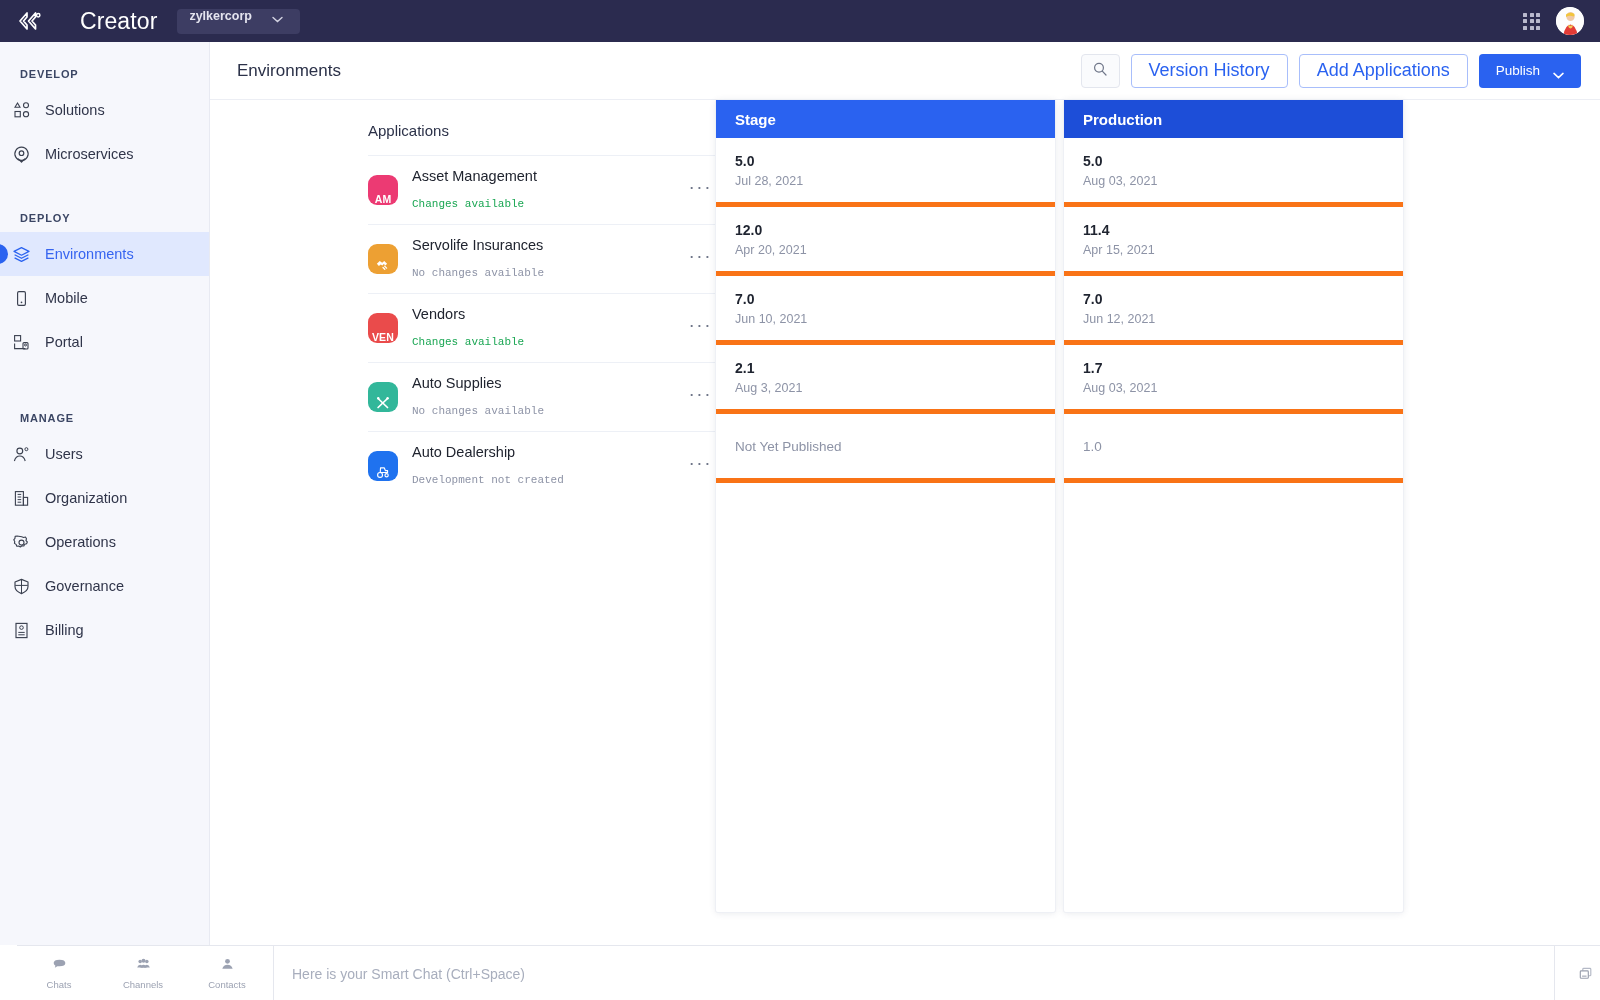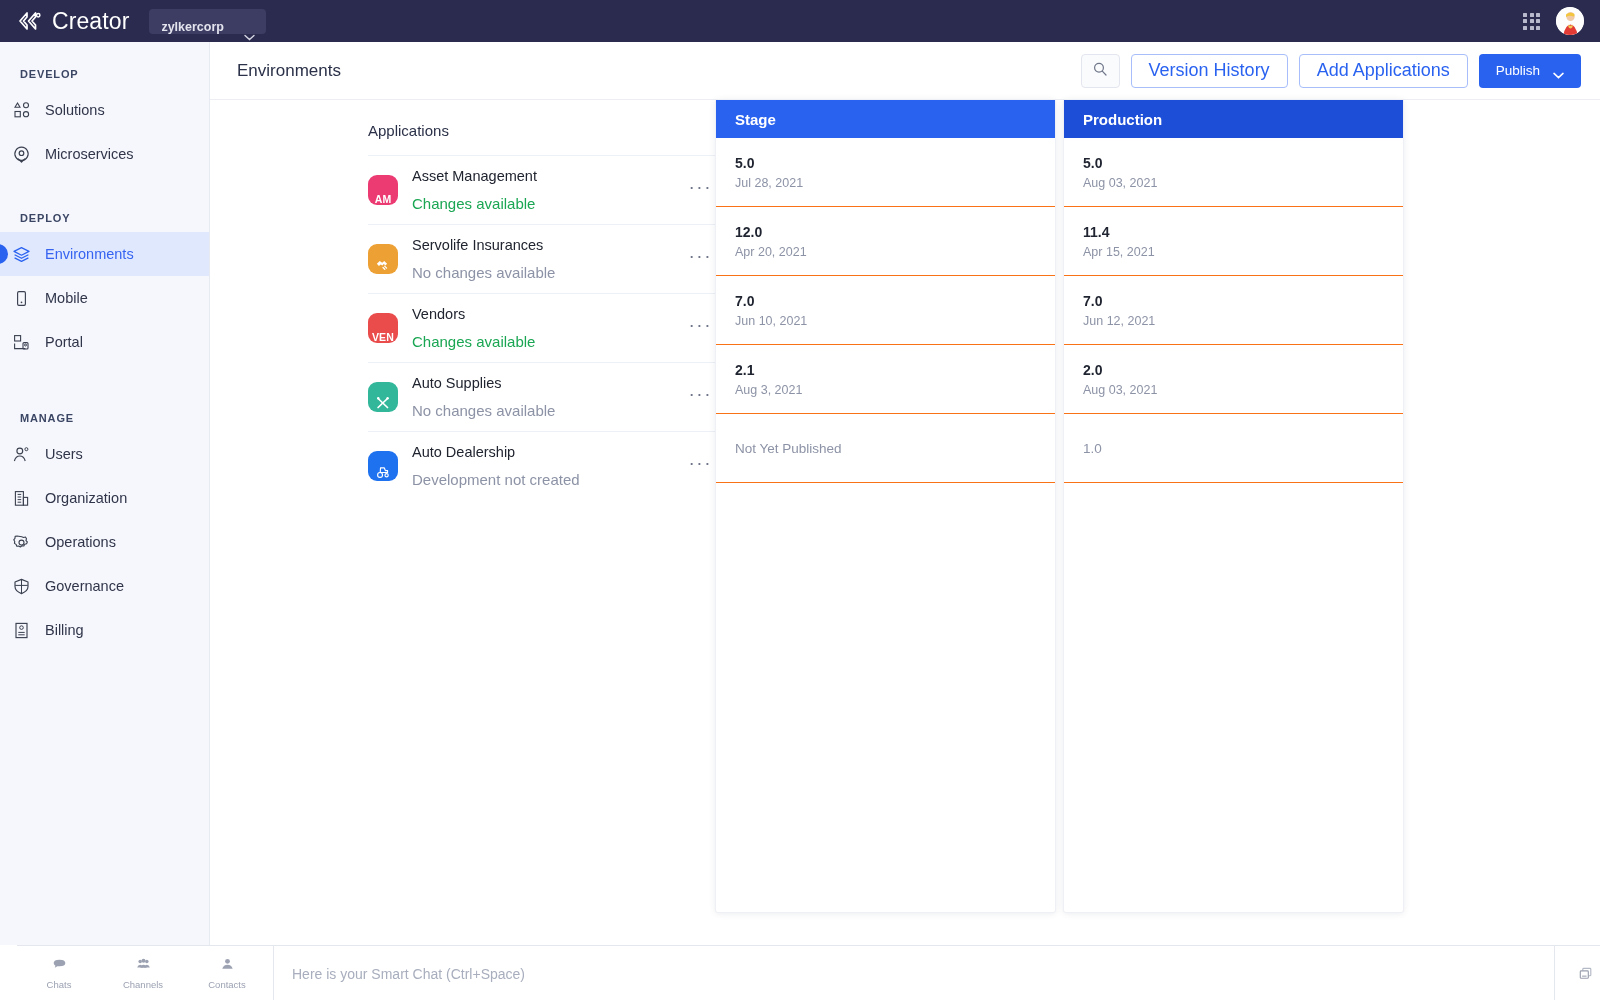--- a/index.html
+++ b/index.html
@@ -10,31 +10,31 @@
     overflow: hidden;
   }
 
   
   #topbar {
     position: absolute; top: 0; left: 0;
     width: 1600px; height: 42px;
     background: #2b2b4f;
     display: flex; align-items: center;
   }
-  #brand-group { display: flex; align-items: center; margin-left: 16px; }
+  #brand-group { display: flex; align-items: center; margin-left: 16px; gap: 28px; }
   #logo-icon { width: 26px; height: 26px; display: block; }
   #brand-name {
     color: #ffffff; font-size: 23px; font-weight: 400;
     margin-left: 10px; letter-spacing: .1px;
   }
   #org-switcher {
     margin-left: 20px; height: 25px;
     background: #3d3d63; border-radius: 4px;
-    display: flex; align-items: flex-end; gap: 20px;
-    padding: 0 11px 0 12px; cursor: pointer;
+    display: flex; align-items: flex-start; gap: 20px;
+    padding: 0 17px 0 12px; cursor: pointer;
   }
   #org-name { color: #e4e4ef; font-size: 12.5px; font-weight: 700; }
   .chev { width: 11px; height: 7px; display: block; }
   #topbar-right {
     margin-left: auto; display: flex; align-items: center;
     gap: 16px; margin-right: 16px;
   }
   #grid-apps { display: grid; grid-template-columns: repeat(3,4px);
     grid-template-rows: repeat(3,4px); gap: 2.5px; cursor: pointer; }
   #grid-apps i { background: #b9b9cd; border-radius: .5px; display: block; }
@@ -117,41 +117,41 @@
     height: 69px; display: flex; align-items: center;
     border-top: 1px solid #edf0f6; gap: 14px; padding-right: 4px;
   }
   .app-icon {
     width: 30px; height: 30px; border-radius: 9px; flex: none;
     display: flex; align-items: flex-end; justify-content: center;
     color: #ffffff; font-size: 10.5px; font-weight: 700; letter-spacing: .2px;
   }
   .app-text { flex: 1; min-width: 0; }
   .app-name { font-size: 14.5px; color: #20242f; line-height: 19px; }
-  .app-status { font-size: 15px; line-height: 18px; margin-top: 9px; }
+  .app-status { font-size: 11px; line-height: 18px; margin-top: 9px; font-family: Liberation Mono, monospace; }
   .status-changes { color: #1aa653; }
   .status-none    { color: #8d93a6; }
   .app-more {
     color: #6f7689; font-size: 19px; letter-spacing: 1.5px;
     cursor: pointer; line-height: 10px; padding-bottom: 6px;
   }
 
   .env-col {
     position: absolute; top: 0; width: 339px;
     background: #ffffff; border-radius: 2px;
     box-shadow: 0 0 0 1px #eef0f5, 0 1px 7px rgba(60,70,100,.13);
   }
   #stage-col      { left: 506px; }
   #production-col { left: 854px; }
   .env-head {
     height: 38px; display: flex; align-items: center;
     padding-left: 19px; color: #ffffff; font-size: 15px; font-weight: 600;
   }
   .env-row {
-    height: 69px; border-bottom: 1px solid #f97316;
+    height: 69px; border-bottom: 5px solid #f97316;
     padding: 0 0 0 19px; display: flex; flex-direction: column;
     justify-content: center;
   }
   .env-ver { font-size: 14px; font-weight: 700; color: #1f2430; line-height: 20px; }
   .env-date { font-size: 12.5px; color: #8d93a6; line-height: 18px; margin-top: 1px; }
   .env-muted { font-size: 13.5px; color: #8d93a6; }
   .env-filler { height: 429px; }
 
   
   #bottombar {
@@ -469,21 +469,21 @@
       </div>
       <div class="env-row">
         <span class="env-ver">11.4</span>
         <span class="env-date">Apr 15, 2021</span>
       </div>
       <div class="env-row">
         <span class="env-ver">7.0</span>
         <span class="env-date">Jun 12, 2021</span>
       </div>
       <div class="env-row">
-        <span class="env-ver">2.0</span>
+        <span class="env-ver">1.7</span>
         <span class="env-date">Aug 03, 2021</span>
       </div>
       <div class="env-row">
         <span class="env-muted">1.0</span>
       </div>
       <div class="env-filler"></div>
     </div>
 
   </div>
 </div>

